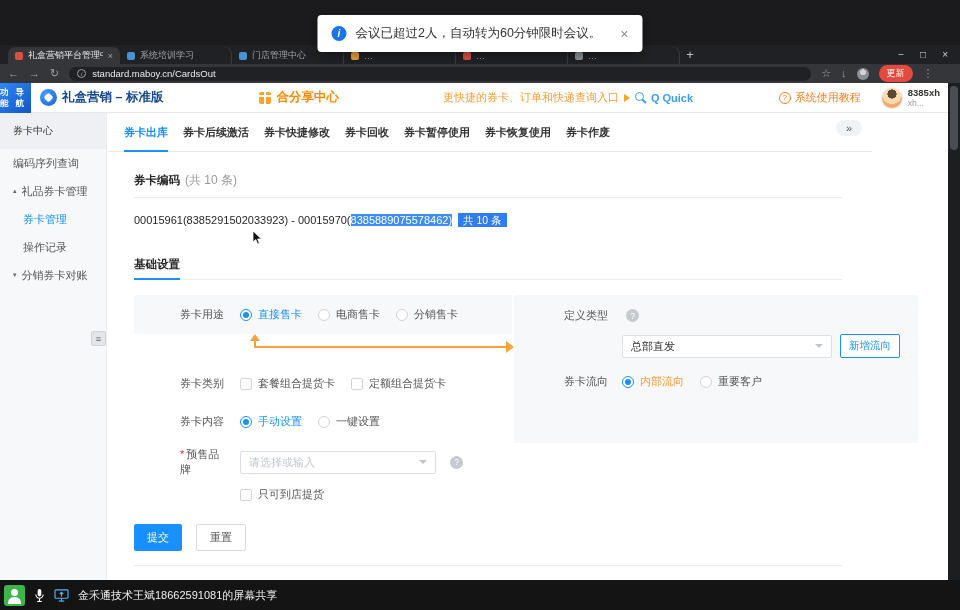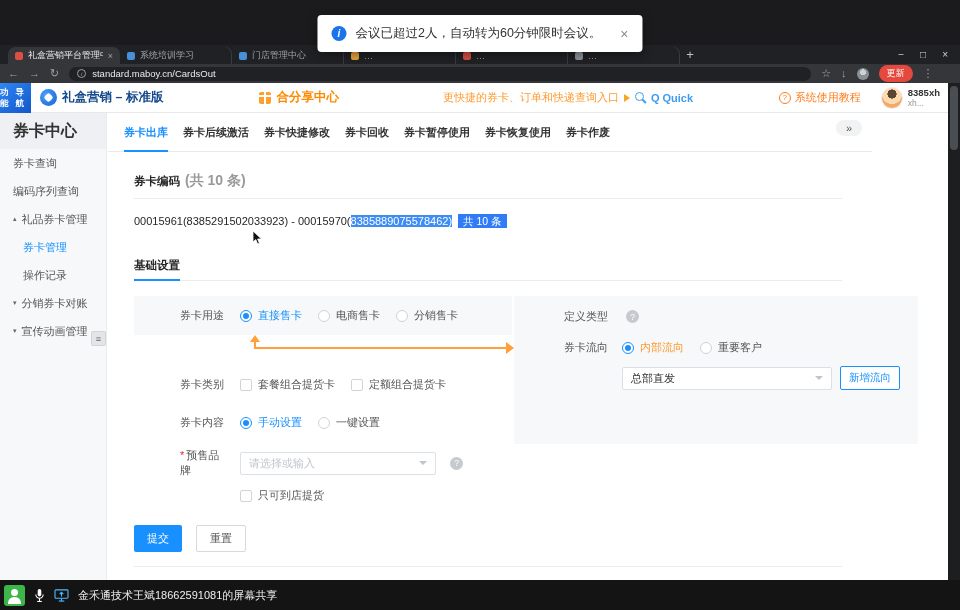--- a/index.html
+++ b/index.html
@@ -62,39 +62,39 @@
           background:radial-gradient(circle at 50% 30%,#5b4634 0 26%,#ffd9b0 27% 58%,#f3a96b 59% 100%);}
   .uname{font-size:9.5px;color:#333;line-height:1.2;}
   .uname small{display:block;font-size:8.5px;color:#999;font-weight:normal;}
 
   
   .pagebody{position:absolute;top:113px;left:0;width:948px;height:467px;background:#fff;}
   .scrollstrip{position:absolute;top:83px;left:948px;width:12px;height:497px;background:#1d1e20;}
   .scrollthumb{position:absolute;top:3px;left:2px;width:8px;height:64px;background:#4a4d52;border-radius:4px;}
 
   .sidebar{position:absolute;left:0;top:0;width:107px;height:100%;background:#f7f8fa;border-right:1px solid #ebebeb;}
-  .sb-title{height:36px;display:flex;align-items:center;padding-left:13px;font-size:16px;font-weight:bold;color:#333;background:#eef0f3;}
+  .sb-title{height:36px;display:flex;align-items:center;padding-left:13px;font-size:10px;font-weight:normal;color:#333;background:#eef0f3;}
   .sb-item{height:28px;display:flex;align-items:center;padding-left:13px;font-size:11px;color:#555;gap:5px;cursor:pointer;white-space:nowrap;}
   .sb-arrow{font-size:7px;color:#666;}
   .sb-sub{padding-left:23px;}
   .sb-item.active{color:#1890ff;}
   .sb-toggle{position:absolute;left:91px;top:218px;width:15px;height:15px;background:#e3e5e9;border:1px solid #d2d4d8;
              border-radius:2px;display:flex;align-items:center;justify-content:center;font-size:9px;color:#666;}
 
   .main{position:absolute;left:108px;top:0;width:764px;height:100%;background:#fff;}
   .mtabs{display:flex;align-items:stretch;gap:15px;padding-left:16px;height:39px;border-bottom:1px solid #e9e9e9;position:relative;}
   .mtab{font-size:11px;font-weight:bold;color:#333;display:flex;align-items:center;position:relative;cursor:pointer;white-space:nowrap;}
   .mtab.active{color:#1890ff;}
   .mtab.active::after{content:"";position:absolute;left:0;right:0;bottom:-1px;height:2px;background:#1890ff;}
   .collapse-pill{position:absolute;right:10px;top:7px;width:26px;height:16px;background:#f1f2f4;border-radius:8px;
                  display:flex;align-items:center;justify-content:center;font-size:11px;color:#555;}
 
   .content{padding:0 30px 0 26px;position:relative;}
   .sec-head{margin-top:20px;font-size:11.5px;font-weight:bold;color:#262626;display:flex;gap:5px;align-items:baseline;}
-  .sec-count{font-weight:bold;color:#999;font-size:14px;}
+  .sec-count{font-weight:normal;color:#999;font-size:12px;}
   .divider{height:1px;background:#ececec;margin-top:8px;}
   .codeline{margin-top:16px;font-size:11px;color:#262626;white-space:nowrap;}
   .sel{background:#3d8df5;color:#fff;}
   .code-badge{background:#2f7cf6;color:#fff;padding:1px 5px;margin-left:6px;font-size:10.5px;border-radius:0;}
   .sec2-wrap{margin-top:26px;border-bottom:1px solid #ececec;}
   .sec2{display:inline-block;font-size:11.5px;font-weight:bold;color:#262626;padding-bottom:6px;border-bottom:2px solid #1890ff;margin-bottom:-1px;}
 
   .form-area{position:relative;margin-top:15px;height:215px;font-size:11px;color:#555;}
   .flabel{width:50px;flex:none;color:#555;}
   .panel-l{position:absolute;left:0;top:0;width:378px;height:39px;background:#f7f8fa;display:flex;align-items:center;padding-left:46px;gap:10px;}
@@ -235,42 +235,35 @@
     <span class="avatar"></span>
     <span class="uname"><b>8385xh</b><small>xh...</small></span>
   </div>
 </div>
 
 <div class="pagebody">
 
   <aside class="sidebar">
     <div class="sb-title">券卡中心</div>
     <div class="sb-item">
-      <span>券卡查询</span>
-    </div>
-    <div class="sb-item">
       <span>编码序列查询</span>
     </div>
     <div class="sb-item">
       <span class="sb-arrow">▴</span>
       <span>礼品券卡管理</span>
     </div>
     <div class="sb-item sb-sub active">
       <span>券卡管理</span>
     </div>
     <div class="sb-item sb-sub">
       <span>操作记录</span>
     </div>
     <div class="sb-item">
       <span class="sb-arrow">▾</span>
       <span>分销券卡对账</span>
-    </div>
-    <div class="sb-item">
-      <span class="sb-arrow">▾</span>
-      <span>宣传动画管理</span>
     </div>
   </aside>
   <div class="sb-toggle">≡</div>
 
   <main class="main">
     <div class="mtabs">
       <div class="mtab active">券卡出库</div>
       <div class="mtab">券卡后续激活</div>
       <div class="mtab">券卡快捷修改</div>
       <div class="mtab">券卡回收</div>
@@ -314,42 +307,42 @@
               <span class="radio"></span>
               <span>分销售卡</span>
             </span>
           </span>
         </div>
 
         <div class="panel-r">
           <div class="prow">
             <span class="flabel">定义类型</span>
             <span class="help">?</span>
+          </div>
+          <div class="prow prow3">
+            <div class="select">
+              <span>总部直发</span>
+              <span class="chev"></span>
+            </div>
+            <button class="btn-outline">新增流向</button>
           </div>
           <div class="prow prow2">
             <span class="flabel">券卡流向</span>
             <span class="optgap">
               <span class="opt">
                 <span class="radio checked">
                     <i></i>
                   </span>
                 <span class="orange">内部流向</span>
               </span>
               <span class="opt">
                 <span class="radio"></span>
                 <span>重要客户</span>
               </span>
             </span>
-          </div>
-          <div class="prow prow3">
-            <div class="select">
-              <span>总部直发</span>
-              <span class="chev"></span>
-            </div>
-            <button class="btn-outline">新增流向</button>
           </div>
         </div>
 
         <span class="conn conn-v"></span>
         <span class="conn conn-h"></span>
         <span class="conn-up"></span>
         <span class="conn-rt"></span>
 
         <div class="frow row-cat">
           <span class="flabel">券卡类别</span>

